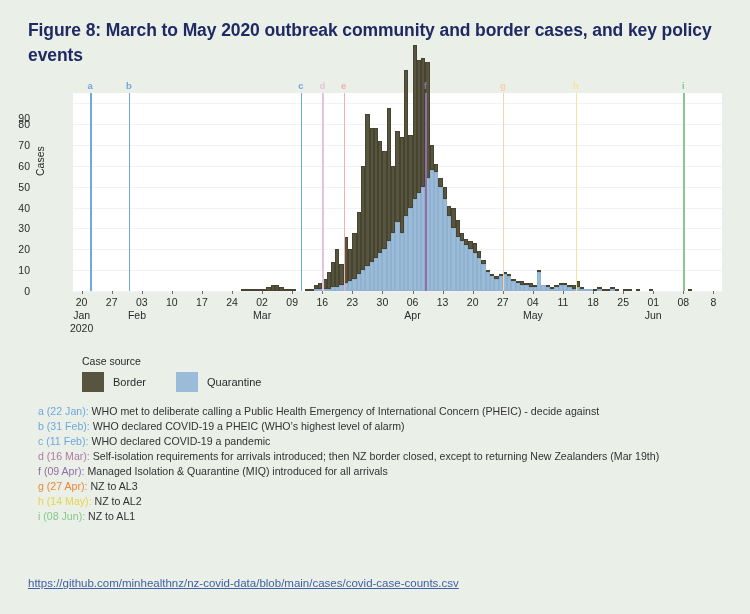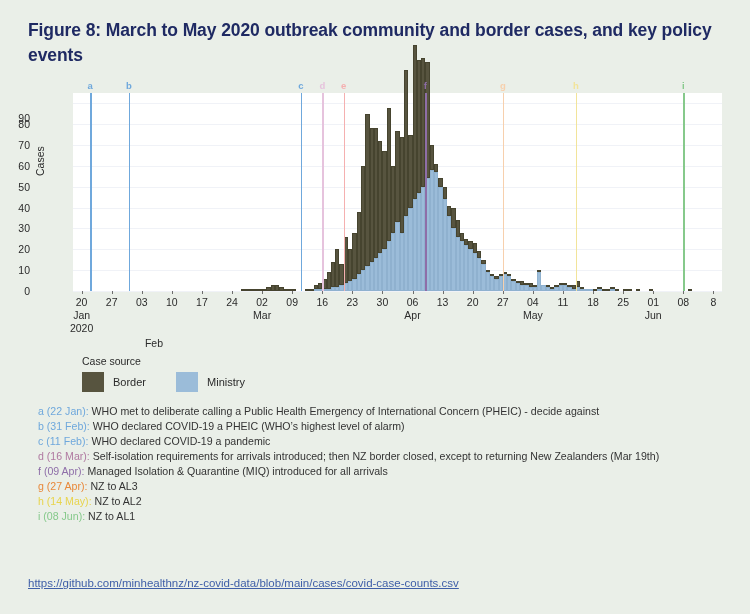--- a/index.html
+++ b/index.html
@@ -487,21 +487,21 @@
       </div>
     <div class="xaxis" id="xaxis">
         <div class="xtick" style="left: 8.59603px;"></div>
         <div class="xlab" style="left: 8.59603px;">20</div>
         <div class="xmonth" style="left: 8.59603px;">Jan</div>
         <div class="xyear" style="left: 8.59603px;">2020</div>
         <div class="xtick" style="left: 38.6821px;"></div>
         <div class="xlab" style="left: 38.6821px;">27</div>
         <div class="xtick" style="left: 68.7682px;"></div>
         <div class="xlab" style="left: 68.7682px;">03</div>
-        <div class="xmonth" style="left: 81px; margin-top: 28px;">Feb</div>
+        <div class="xmonth" style="left: 64px;">Feb</div>
         <div class="xtick" style="left: 98.8543px;"></div>
         <div class="xlab" style="left: 98.8543px;">10</div>
         <div class="xtick" style="left: 128.94px;"></div>
         <div class="xlab" style="left: 128.94px;">17</div>
         <div class="xtick" style="left: 159.026px;"></div>
         <div class="xlab" style="left: 159.026px;">24</div>
         <div class="xtick" style="left: 189.113px;"></div>
         <div class="xlab" style="left: 189.113px;">02</div>
         <div class="xmonth" style="left: 189.113px;">Mar</div>
         <div class="xtick" style="left: 219.199px;"></div>
@@ -542,21 +542,21 @@
 
   <div class="legend">
     <div class="legend-title">Case source</div>
     <div class="legend-items" id="legend-items">
         <div class="legend-item">
           <span class="swatch" style="background:#57543f"></span>
           <span class="legend-label">Border</span>
         </div>
         <div class="legend-item">
           <span class="swatch" style="background:#9bbcd9"></span>
-          <span class="legend-label">Ministry</span>
+          <span class="legend-label">Quarantine</span>
         </div>
       </div>
   </div>
 
   <div class="policy">
     <div id="policy-list">
         <div class="policy-row"><span class="policy-key" style="color: rgb(111, 168, 220);">a (22 Jan):</span><span> WHO met to deliberate calling a Public Health Emergency of International Concern (PHEIC) - decide against</span></div>
         <div class="policy-row"><span class="policy-key" style="color: rgb(111, 168, 220);">b (31 Feb):</span><span> WHO declared COVID-19 a PHEIC (WHO’s highest level of alarm)</span></div>
         <div class="policy-row"><span class="policy-key" style="color: rgb(111, 168, 220);">c (11 Feb):</span><span> WHO declared COVID-19 a pandemic</span></div>
         <div class="policy-row"><span class="policy-key" style="color: rgb(176, 122, 161);">d (16 Mar):</span><span> Self-isolation requirements for arrivals introduced; then NZ border closed, except to returning New Zealanders (Mar 19th)</span></div>

